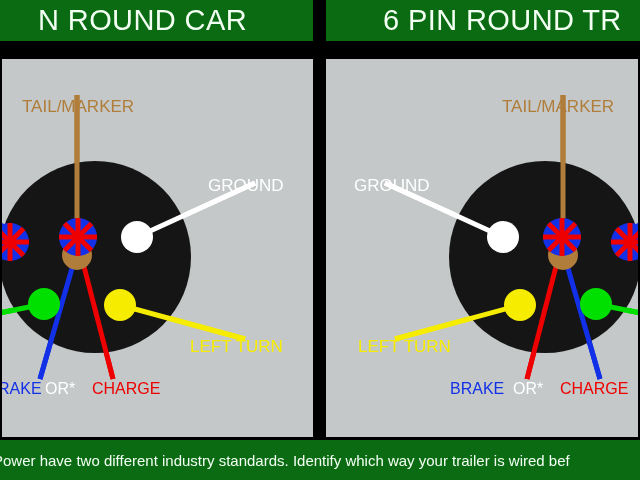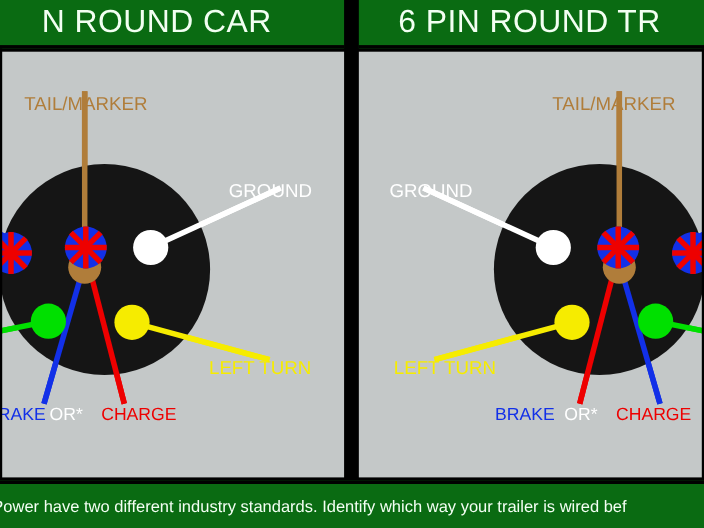--- a/index.html
+++ b/index.html
@@ -18,25 +18,25 @@
     display:flex;align-items:center;
     overflow:hidden;white-space:nowrap;
   }
   .hdr.left{left:0;width:313px;justify-content:flex-end;padding-left:28px;}
   .hdr.right{left:326px;width:314px;justify-content:flex-start;}
   .hdr .t{
     color:#f2fff2;font-size:29px;font-weight:400;
     letter-spacing:.4px;line-height:1;
   }
   .hdr.left .t{margin-right:66px;}
-  .hdr.right .t{margin-left:36px;}
+  .hdr.right .t{margin-left:57px;}
 
   
   .panel{
-    position:absolute;top:47px;height:387px;
+    position:absolute;top:59px;height:387px;
     background:#c4c8c8;overflow:hidden;
   }
   .panel.left{left:0;width:313px;}
   .panel.right{left:326px;width:314px;}
 
   
   .divider{position:absolute;left:313px;top:0;width:13px;height:437px;background:#000;}
   .edge-l{position:absolute;left:0;top:44px;width:2px;height:393px;background:#000;}
   .edge-r{position:absolute;left:638px;top:44px;width:2px;height:393px;background:#000;}
 

